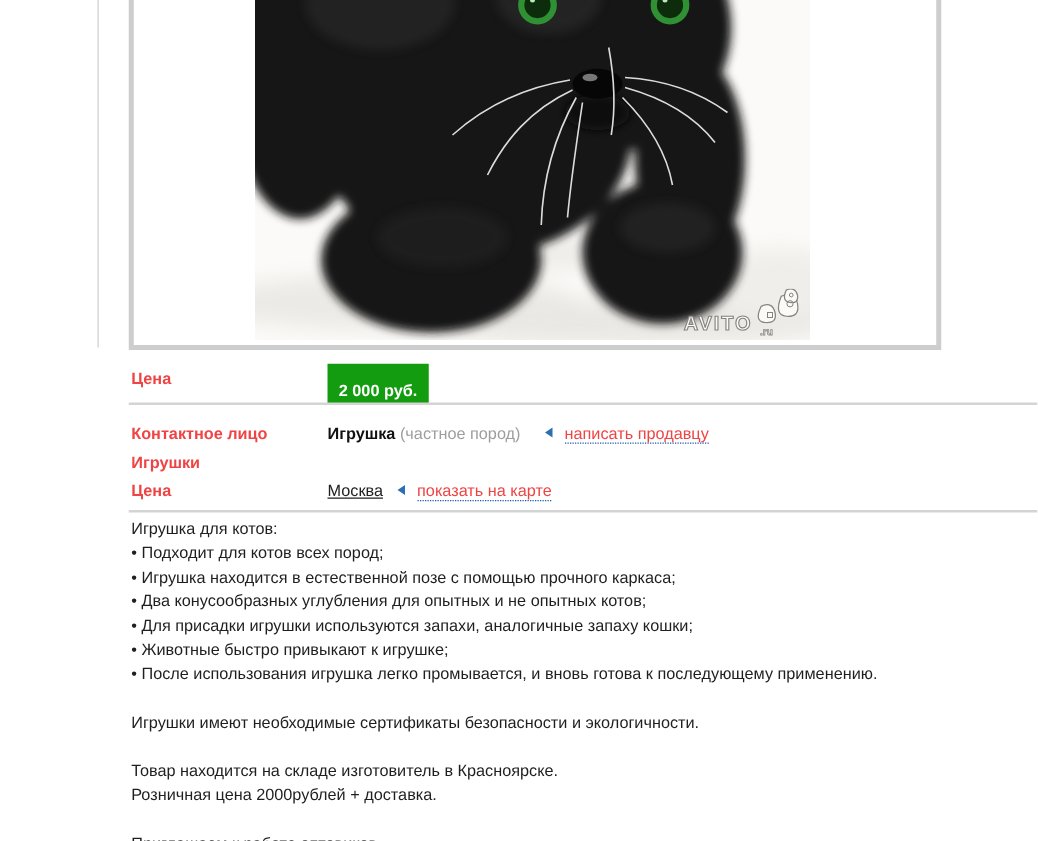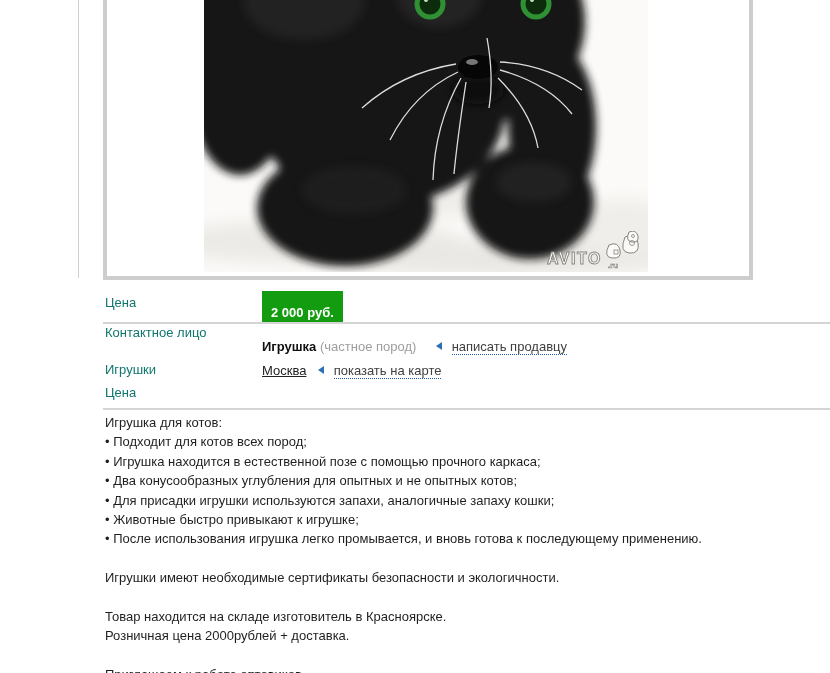--- a/index.html
+++ b/index.html
@@ -12,34 +12,34 @@
 
   
   .photo-frame { position:absolute; left:103px; top:-62px; width:650px; height:342px;
                  border:4px solid #cdcdcd; background:#ffffff; }
   .photo { position:absolute; left:97px; top:0; width:444px; height:330px;
            background:#fbfaf8; overflow:hidden; }
   .photo svg.cat { position:absolute; left:0; top:0; }
   .watermark { position:absolute; right:1px; bottom:1px; width:102px; height:40px; }
 
   
-  .row-label { position:absolute; left:105px; font-size:13px; color:#0f766e; }
+  .row-label { position:absolute; left:105px; font-size:13px; color:#ef4444;font-weight:bold; }
   .divider { position:absolute; left:103px; width:727px; height:2px; background:#d4d4d4; }
 
   .price-badge { position:absolute; left:262px; top:291px; padding:14px 9px 4px 9px;
                  color:#ffffff; font-size:13px; font-weight:bold; }
 
   .value-line { position:absolute; font-size:13px; color:#222; white-space:nowrap; }
   .bold-name { font-weight:bold; color:#111; }
   .muted { color:#9e9e9e; }
   .action { margin-left:16px; white-space:nowrap; }
   .tri { display:inline-block; width:0; height:0; border-top:4px solid transparent;
          border-bottom:4px solid transparent; border-right:6px solid #2d6fb5;
          margin-right:6px; vertical-align:1px; }
-  .jslink { color:#404040; text-decoration:none; border-bottom:1px dotted #1f5bab;
+  .jslink { color:#ef4444; text-decoration:none; border-bottom:1px dotted #1f5bab;
             padding-bottom:0; cursor:pointer; }
   .city-link { color:#222; text-decoration:underline; cursor:pointer; }
   .phone-icon { display:inline-block; vertical-align:-4px; margin-right:6px; }
   .phone-num { color:#333; }
 
   .description { position:absolute; left:105px; top:413px; width:722px;
                  font-size:13px; line-height:19.4px; color:#1f1f1f;
                  white-space:pre-line; }
 </style>
 </head>
@@ -124,34 +124,34 @@
         <text x="63" y="37" font-size="8" font-weight="bold" fill="#fbfaf8" stroke="#85857e" stroke-width="0.6">.ru</text>
       </svg>
     </div>
   </div>
 
   <div class="row-label" style="top:295px">Цена</div>
   <div class="price-badge" style="background: rgb(20, 156, 16);">2 000 руб.</div>
 
   <div class="divider" style="top:322px"></div>
 
-  <div class="row-label" style="top:325px">Контактное лицо</div>
+  <div class="row-label" style="top:339px">Контактное лицо</div>
   <div class="value-line" style="left:262px; top:339px">
     <span class="bold-name">Игрушка</span>
     <span class="muted">(частное пород)</span>
     <span class="action">
       <span class="tri"></span>
       <a class="jslink">написать продавцу</a>
     </span>
   </div>
 
   <div class="row-label" style="top:362px">Игрушки</div>
 
   <div class="row-label" style="top:385px">Цена</div>
-  <div class="value-line" style="left:262px; top:363px">
+  <div class="value-line" style="left:262px; top:385px">
     <a class="city-link">Москва</a>
     <span class="action" style="margin-left:8px">
       <span class="tri"></span>
       <a class="jslink">показать на карте</a>
     </span>
   </div>
 
   <div class="divider" style="top:408px"></div>
 
   <div class="description">Игрушка для котов:

